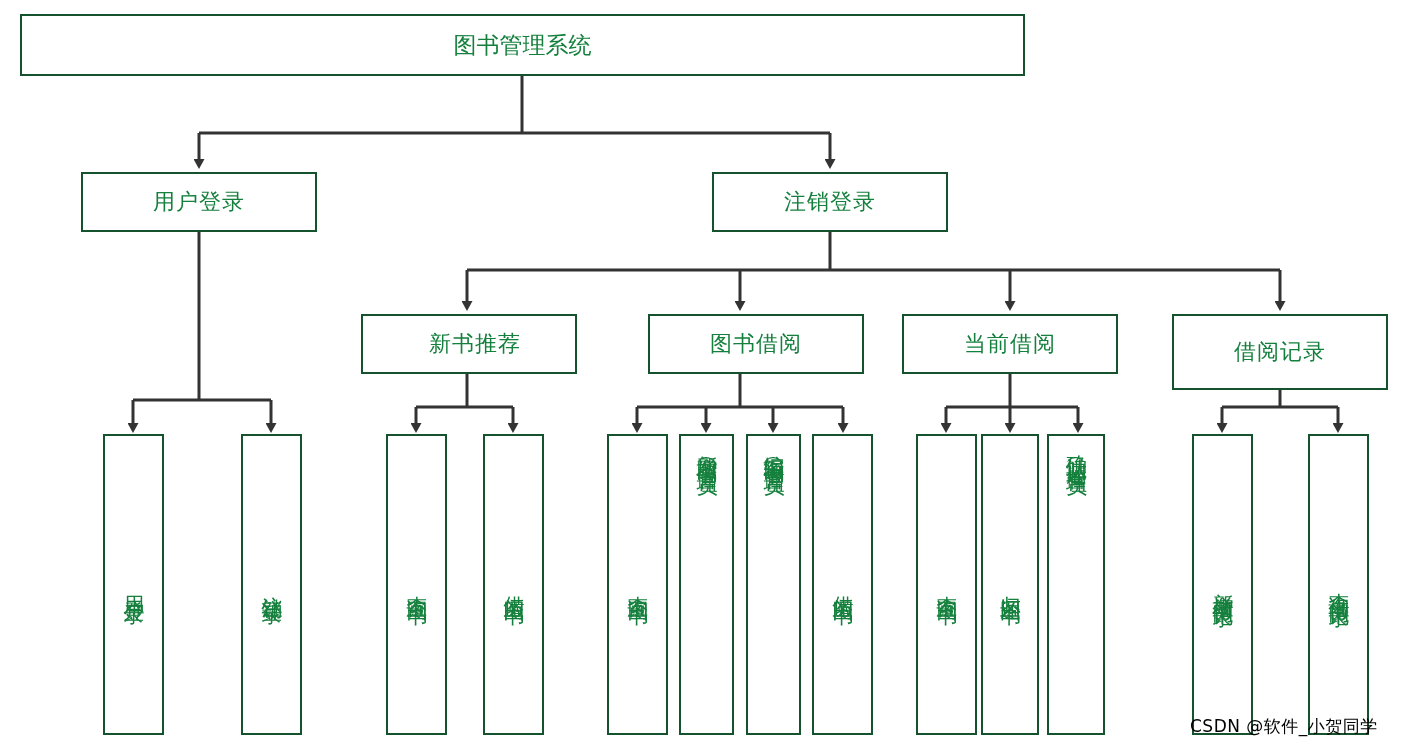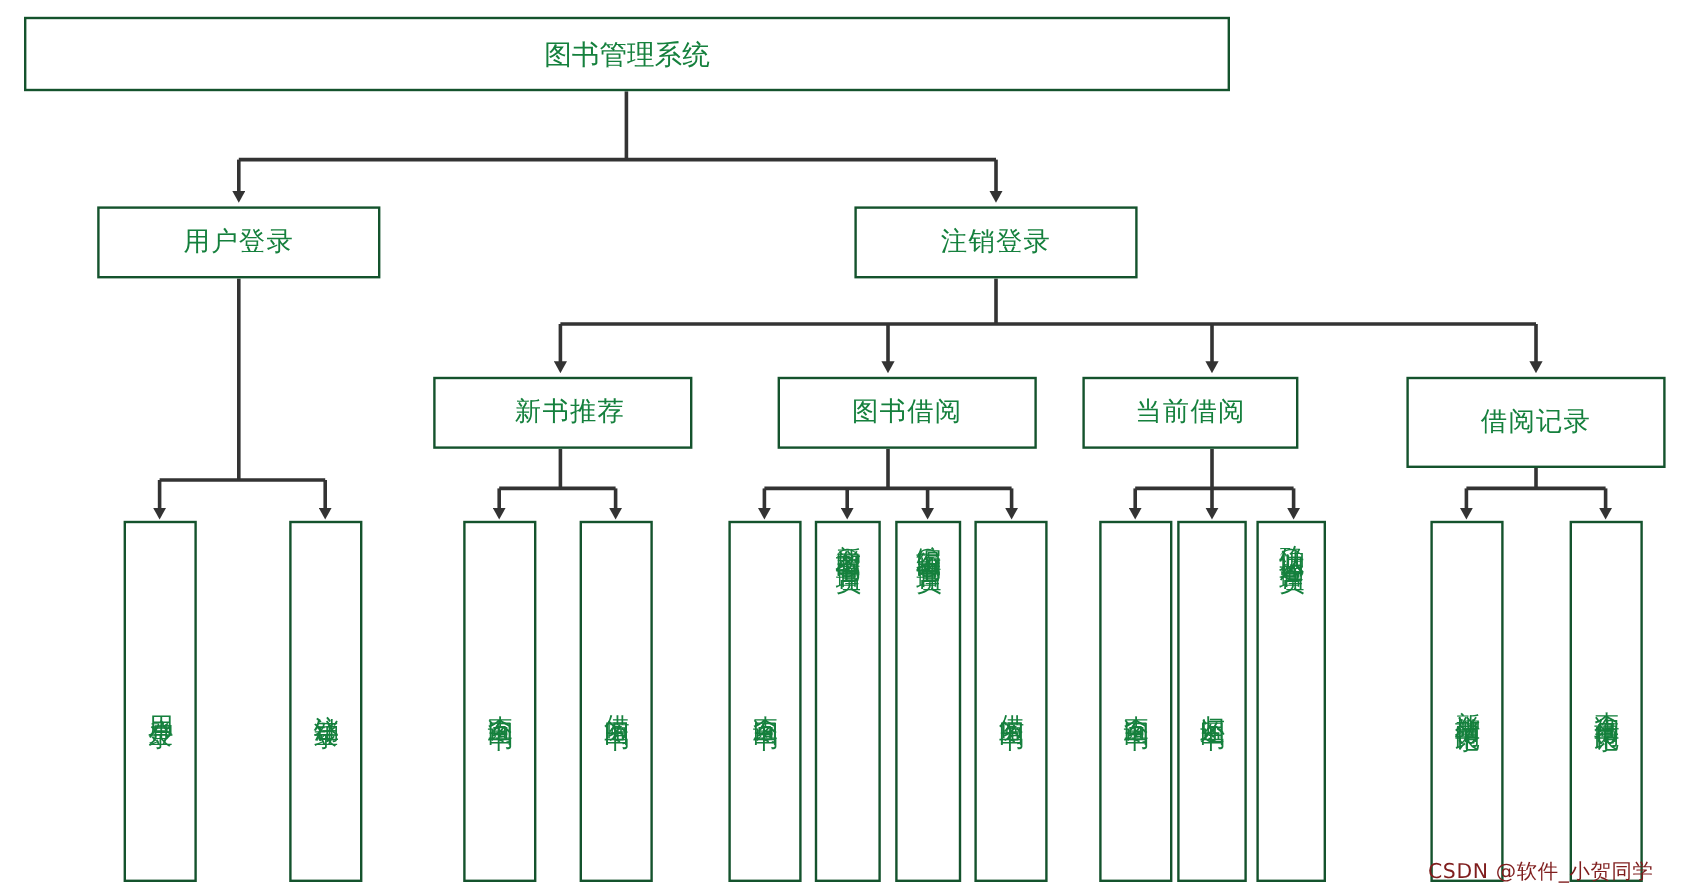--- a/index.html
+++ b/index.html
@@ -67,21 +67,21 @@
   }
   .leaf-inner.top {
     align-items: flex-start;
     padding-top: 2px;
   }
   #watermark {
     position: absolute;
     left: 1190px;
     top: 715px;
     font-size: 17px;
-    color: #7f1d1d;
+    color: #000000;
     letter-spacing: 0.5px;
     white-space: nowrap;
     z-index: 5;
   }
 </style>
 </head>
 <body>
 
 <div id="canvas">
 
@@ -145,21 +145,21 @@
   <div class="node h" style="left:712px; top:172px; width:236px; height:60px;">
     <span>注销登录</span>
   </div>
 
   <div class="node h" style="left:361px; top:314px; width:216px; height:60px;padding-left:12px;">
     <span>新书推荐</span>
   </div>
   <div class="node h" style="left:632px; top:314px; width:216px; height:60px;margin-left:16px;">
     <span>图书借阅</span>
   </div>
-  <div class="node h" style="left:902px; top:314px; width:180px; height:60px;">
+  <div class="node h" style="left:902px; top:314px; width:216px; height:60px;">
     <span>当前借阅</span>
   </div>
   <div class="node h" style="left:1172px; top:314px; width:216px; height:76px;">
     <span>借阅记录</span>
   </div>
 
   <div class="node leaf" style="left:103px; top:434px; width:61px; height:301px;">
     <div class="leaf-inner">
       <span class="vtext">用户登录</span>
     </div>

